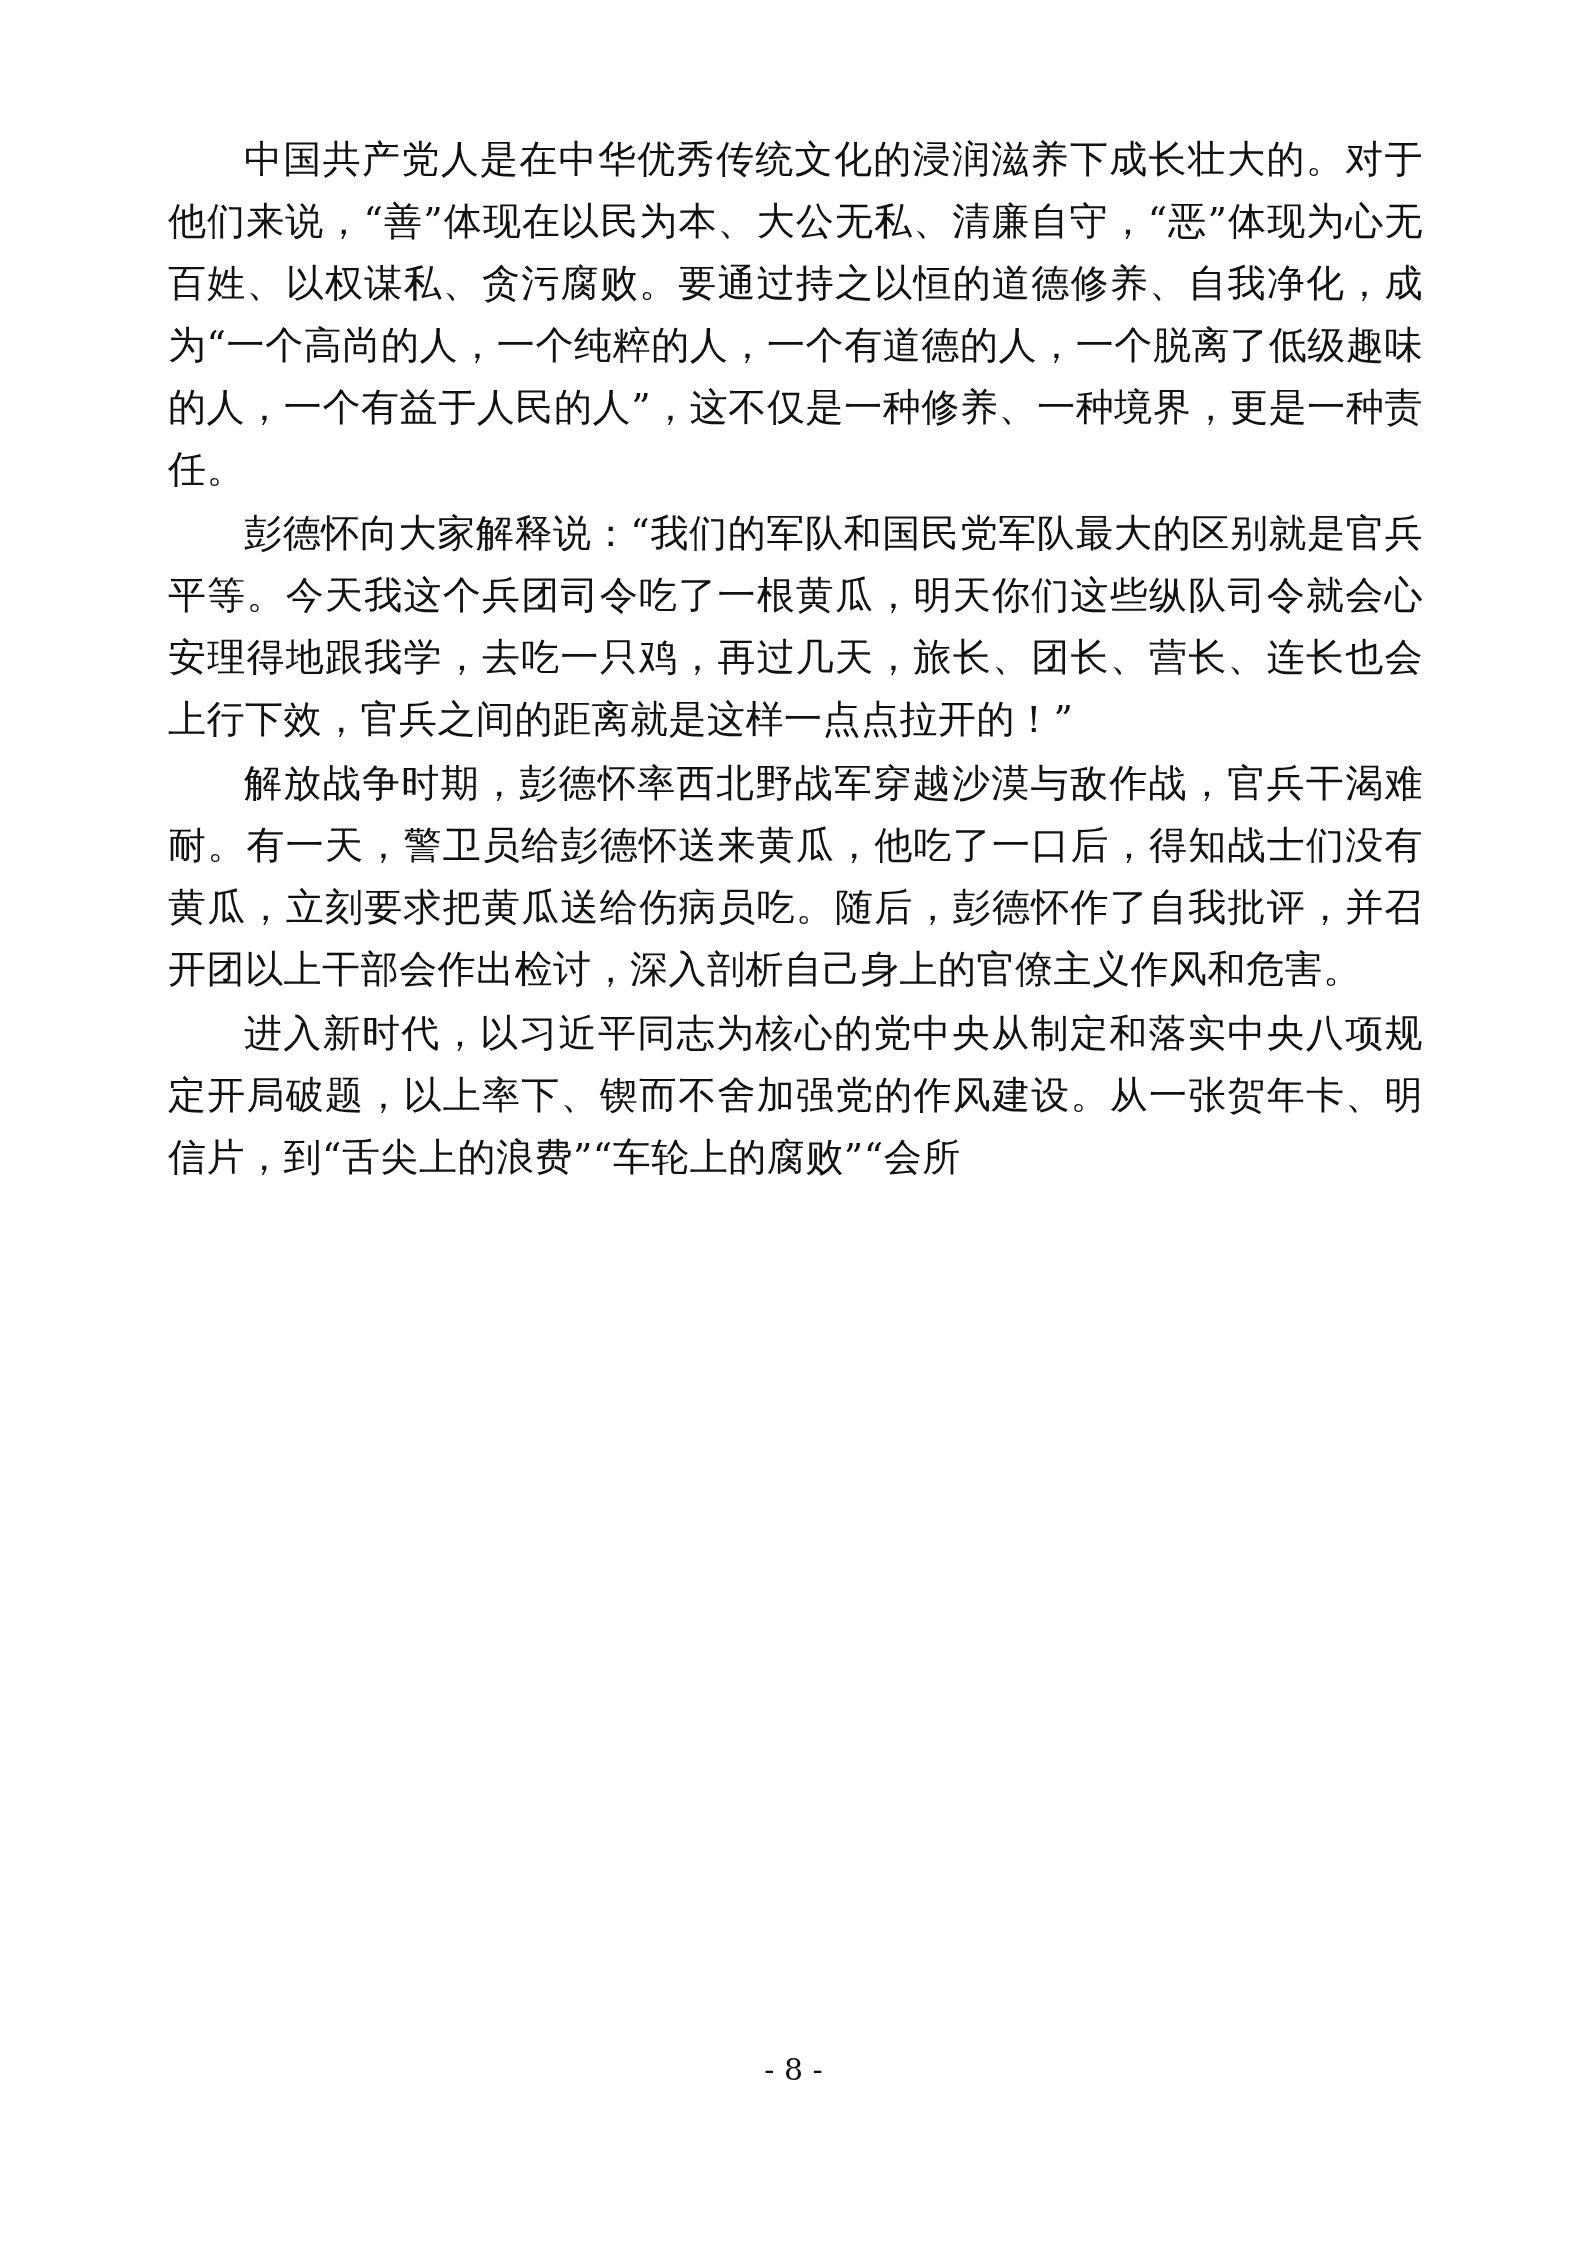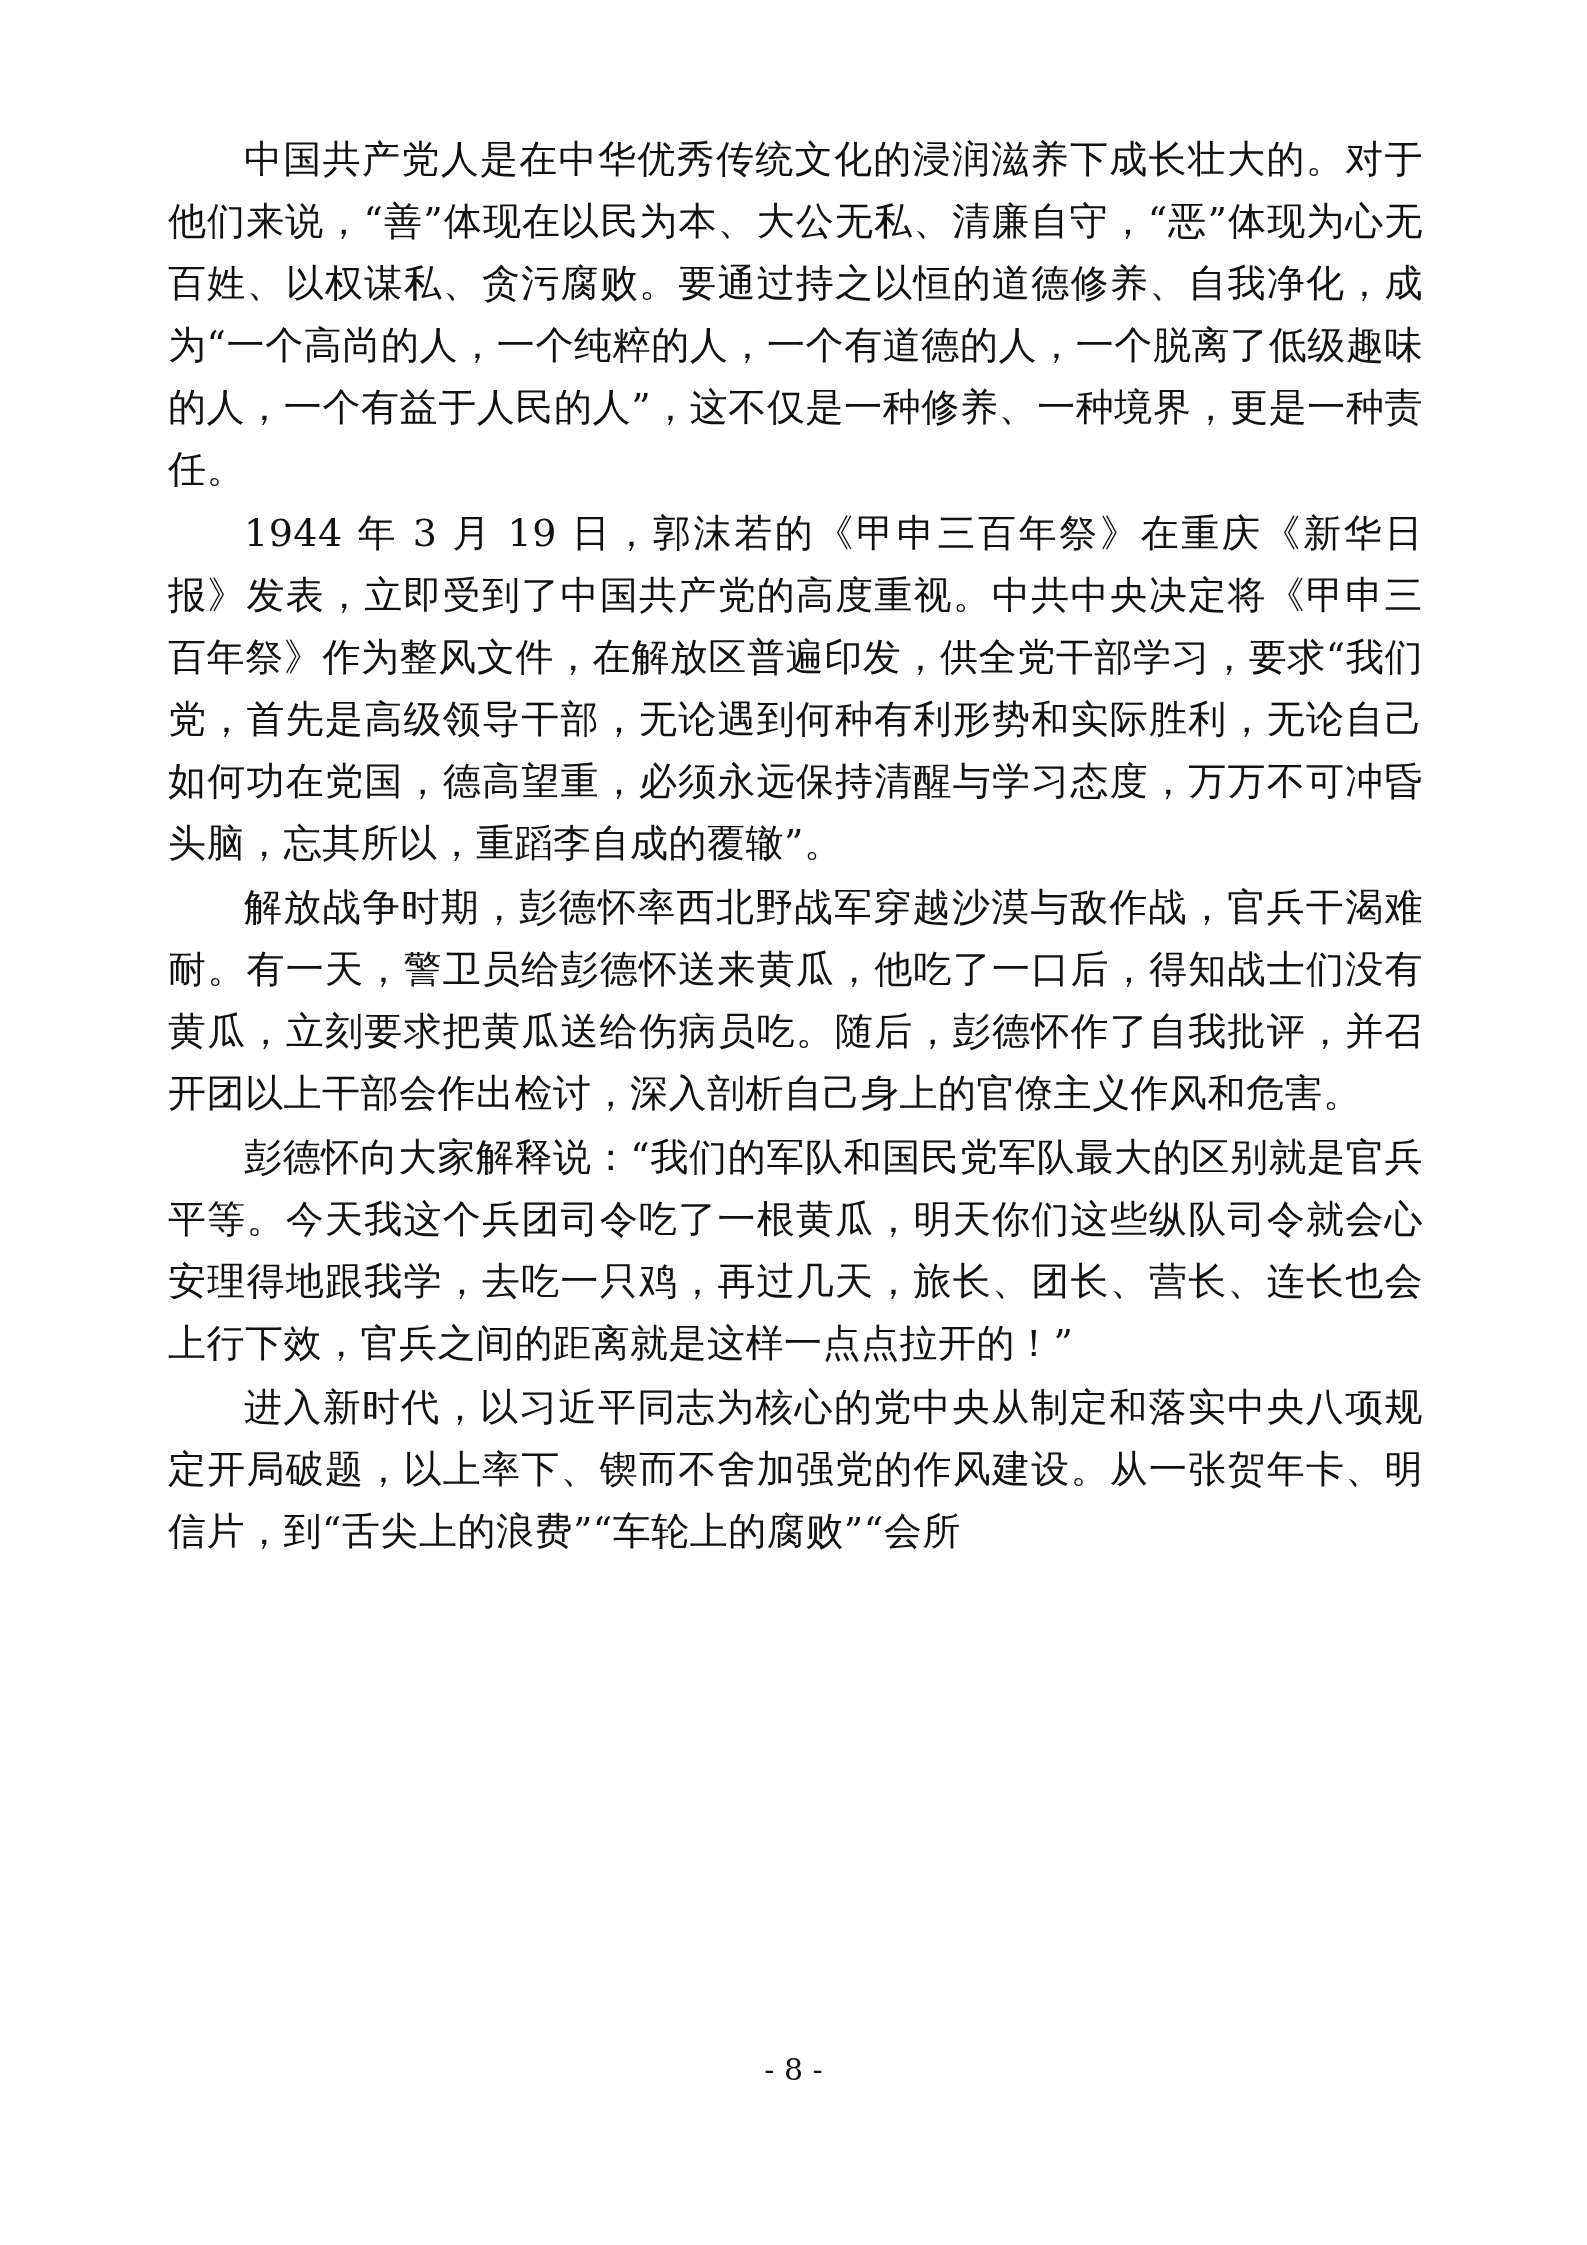--- a/index.html
+++ b/index.html
@@ -50,19 +50,18 @@
     font-size: 30px;
     color: #111111;
   }
 </style>
 </head>
 <body>
 
 <div class="page">
   <div class="content">
     <p class="para">中国共产党人是在中华优秀传统文化的浸润滋养下成长壮大的。对于他们来说，“善”体现在以民为本、大公无私、清廉自守，“恶”体现为心无百姓、以权谋私、贪污腐败。要通过持之以恒的道德修养、自我净化，成为“一个高尚的人，一个纯粹的人，一个有道德的人，一个脱离了低级趣味的人，一个有益于人民的人”，这不仅是一种修养、一种境界，更是一种责任。</p>
-    <p class="para">1944 年 3 月 19 日，郭沫若的《甲申三百年祭》在重庆《新华日报》发表，立即受到了中国共产党的高度重视。中共中央决定将《甲申三百年祭》作为整风文件，在解放区普遍印发，供全党干部学习，要求“我们党，首先是高级领导干部，无论遇到何种有利形势和实际胜利，无论自己如何功在党国，德高望重，必须永远保持清醒与学习态度，万万不可冲昏头脑，忘其所以，重蹈李自成的覆辙”。</p>
+    <p class="para">彭德怀向大家解释说：“我们的军队和国民党军队最大的区别就是官兵平等。今天我这个兵团司令吃了一根黄瓜，明天你们这些纵队司令就会心安理得地跟我学，去吃一只鸡，再过几天，旅长、团长、营长、连长也会上行下效，官兵之间的距离就是这样一点点拉开的！”</p>
     <p class="para">解放战争时期，彭德怀率西北野战军穿越沙漠与敌作战，官兵干渴难耐。有一天，警卫员给彭德怀送来黄瓜，他吃了一口后，得知战士们没有黄瓜，立刻要求把黄瓜送给伤病员吃。随后，彭德怀作了自我批评，并召开团以上干部会作出检讨，深入剖析自己身上的官僚主义作风和危害。</p>
-    <p class="para">彭德怀向大家解释说：“我们的军队和国民党军队最大的区别就是官兵平等。今天我这个兵团司令吃了一根黄瓜，明天你们这些纵队司令就会心安理得地跟我学，去吃一只鸡，再过几天，旅长、团长、营长、连长也会上行下效，官兵之间的距离就是这样一点点拉开的！”</p>
     <p class="para">进入新时代，以习近平同志为核心的党中央从制定和落实中央八项规定开局破题，以上率下、锲而不舍加强党的作风建设。从一张贺年卡、明信片，到“舌尖上的浪费”“车轮上的腐败”“会所</p>
   </div>
   <div class="footer">- 8 -</div>
 </div>
 
 </body></html>

